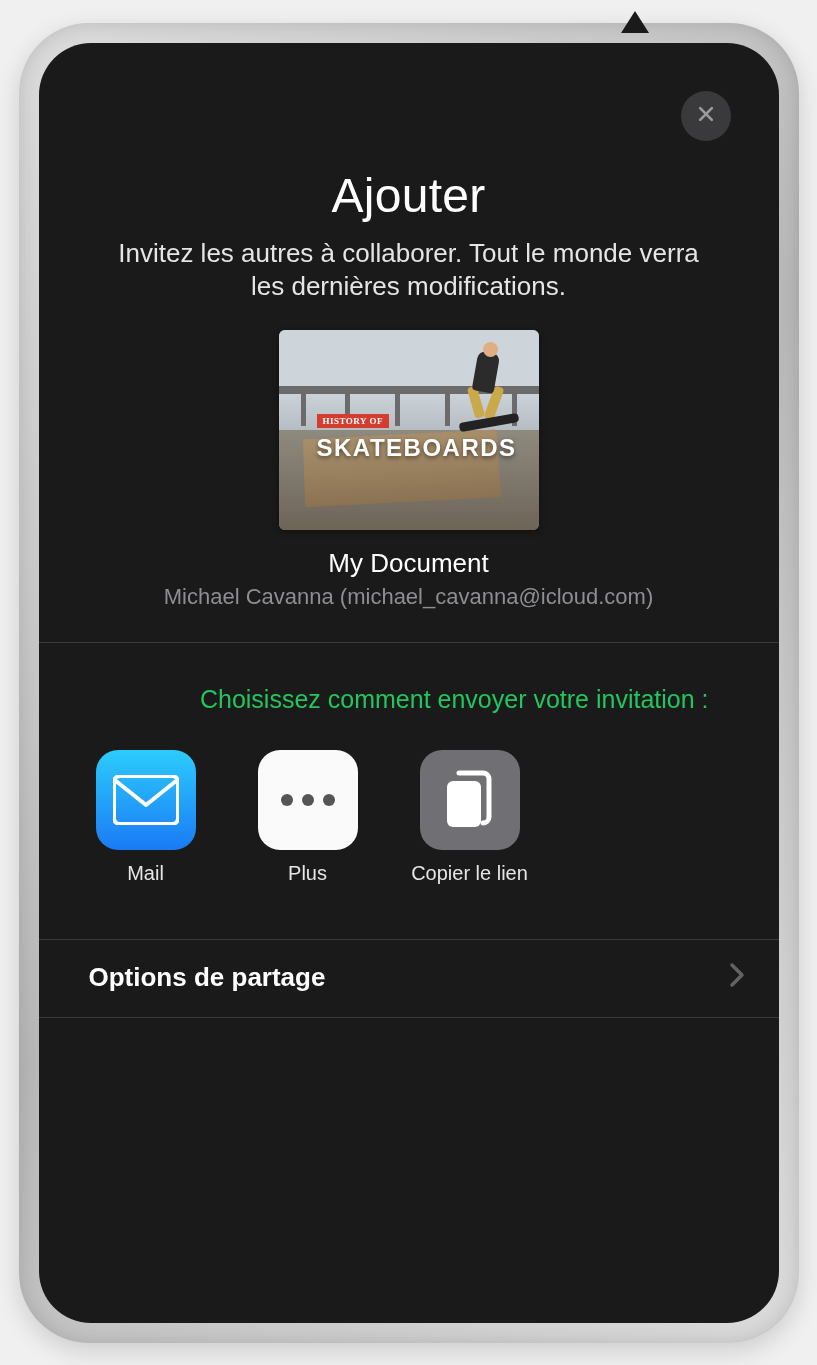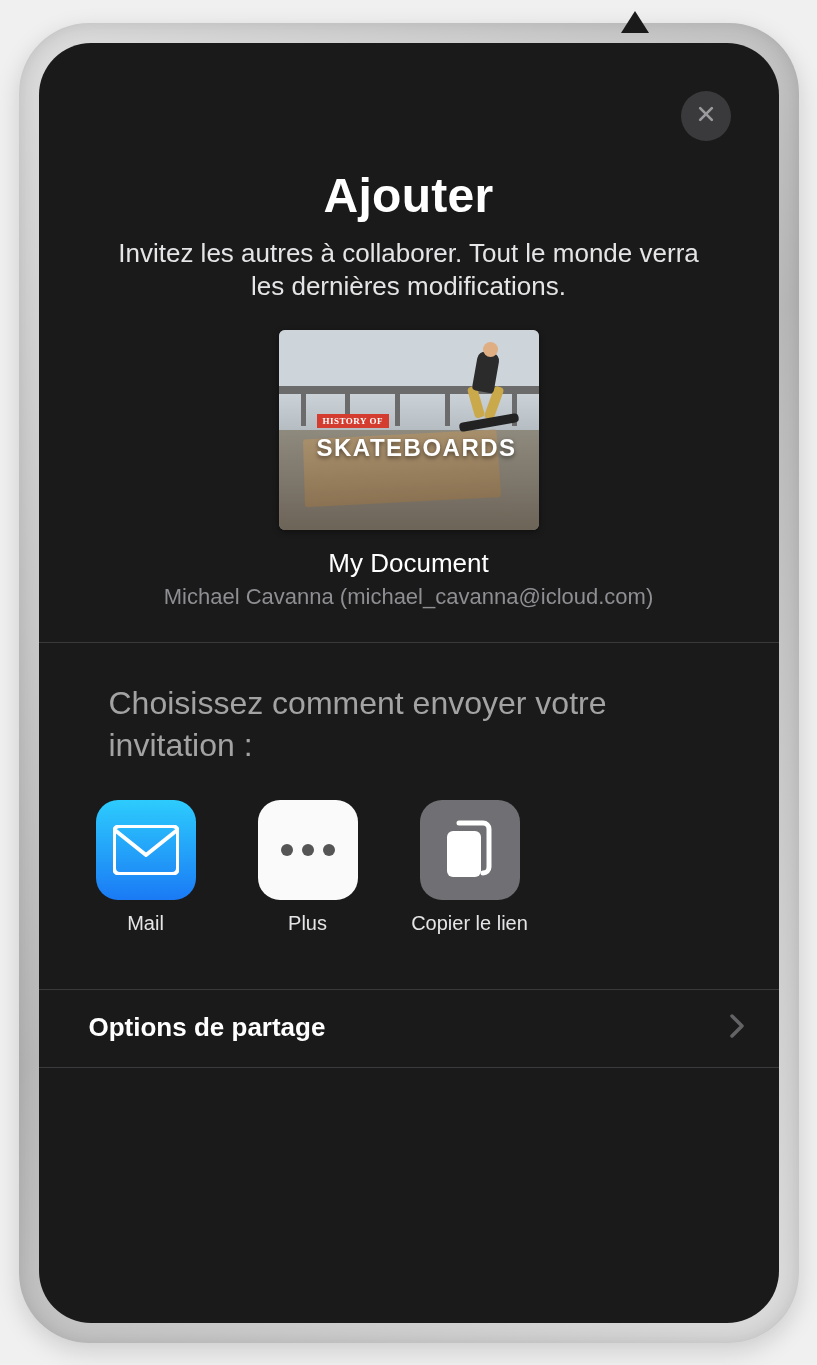--- a/index.html
+++ b/index.html
@@ -54,21 +54,21 @@
       background: #3a3a3c;
       display: flex;
       align-items: center;
       justify-content: center;
       cursor: pointer;
     }
     .close-btn svg { width: 20px; height: 20px; }
     .title {
       text-align: center;
       font-size: 48px;
-      font-weight: 700;
+      font-weight: 400;
       margin-top: 85px;
       letter-spacing: 0.3px;
     }
     .subtitle {
       text-align: center;
       font-size: 26px;
       font-weight: 400;
       color: #e5e5e7;
       margin-top: 14px;
       padding: 0 60px;
@@ -132,23 +132,23 @@
       color: #8e8e93;
       margin-top: 5px;
     }
     .divider {
       margin-top: 32px;
       height: 1px;
       background: #3a3a3c;
       width: 100%;
     }
     .choose-label {
-      text-align: left;
-      font-size: 32px;
-      color: #a3a3a3;
+      text-align: right;
+      font-size: 25px;
+      color: #22c55e;
       margin-top: 40px;
       padding: 0 70px;
       line-height: 1.3;
     }
     .share-row {
       display: flex;
       gap: 52px;
       padding: 0 52px;
       margin-top: 34px;
       align-items: flex-start;

